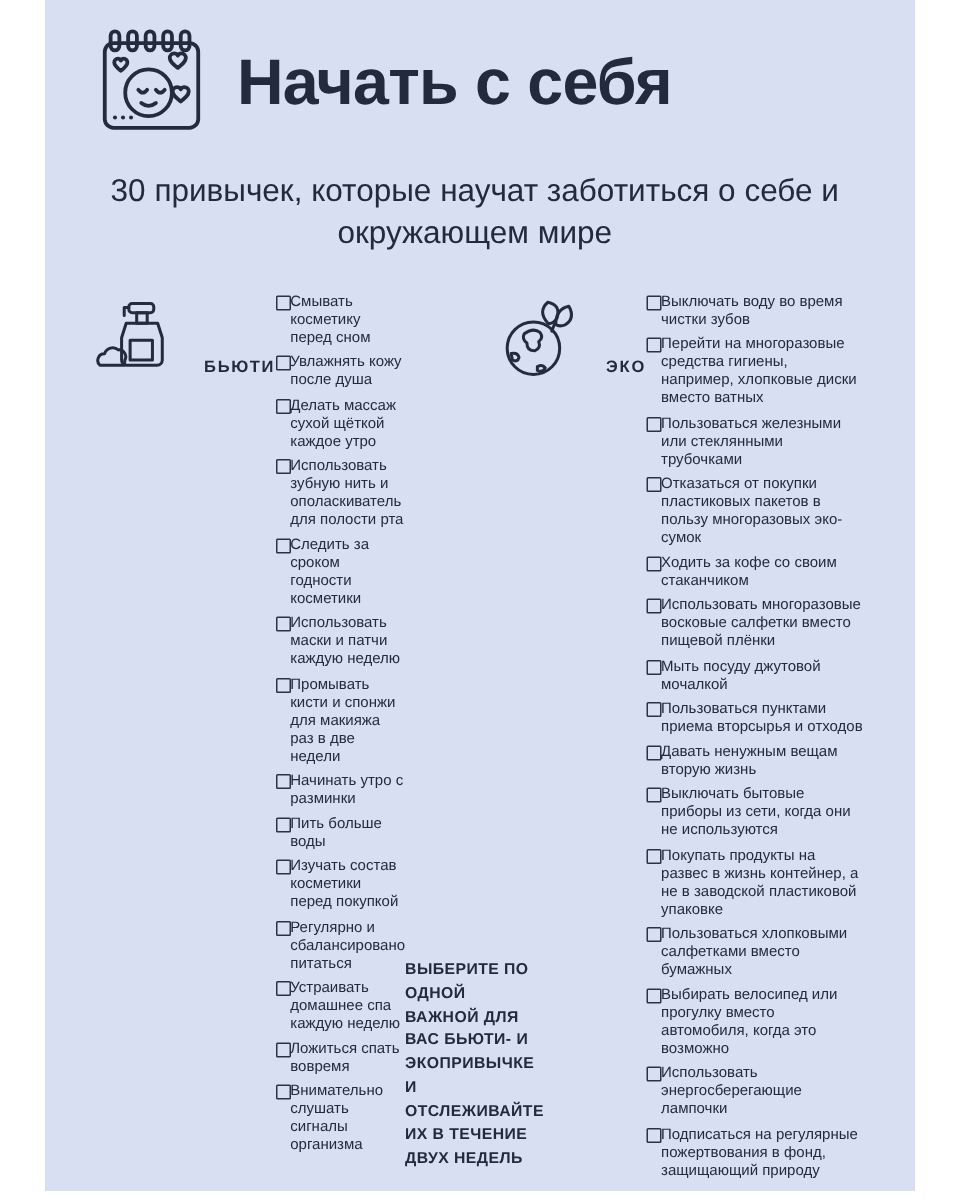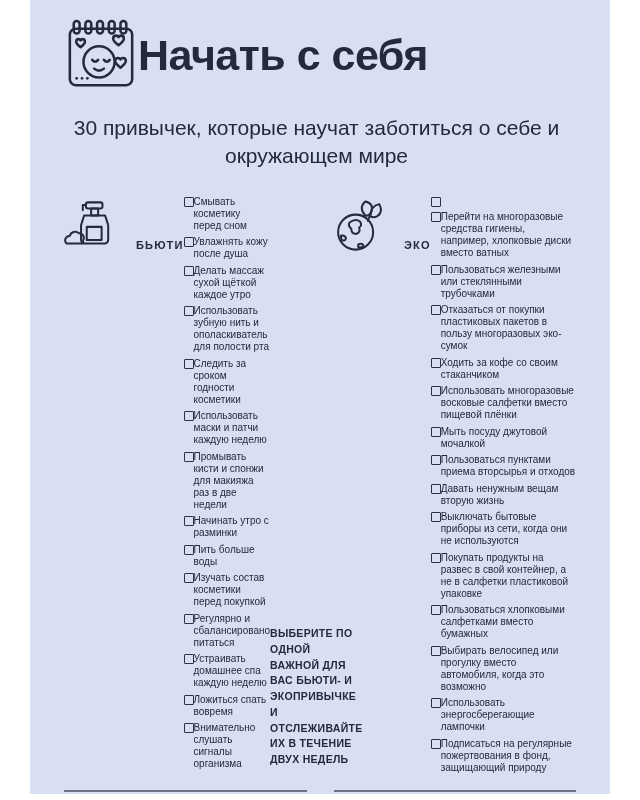--- a/index.html
+++ b/index.html
@@ -6,21 +6,21 @@
   body{
     width:640px;height:800px;overflow:hidden;background:#ffffff;
     font-family:"Liberation Sans",sans-serif;color:#222a3c;
     -webkit-font-smoothing:antialiased;
   }
   .poster{
     position:absolute;left:30px;top:0;width:580px;height:794px;
     background:#d8dff2;box-sizing:border-box;
   }
   
-  .hdr{display:flex;align-items:center;padding:18px 34px 0;}
+  .hdr{display:flex;align-items:center;gap:20px;padding:18px 34px 0;}
   .cal-icon svg{width:74px;height:74px;display:block;}
   h1{margin:0;font-size:43px;font-weight:bold;letter-spacing:-0.5px;line-height:1;}
   
   .subtitle{margin:22px 34px 0;font-size:21px;line-height:1.33;max-width:505px;text-align:center;}
   
   .columns{display:flex;gap:14px;padding:26px 34px 0;align-items:stretch;}
   .col{display:flex;box-sizing:border-box;}
   .col-beauty{width:254px;}
   .col-eco{width:244px;}
   .col-head{display:flex;align-items:flex-end;gap:16px;margin-bottom:12px;height:58px;}
@@ -182,20 +182,21 @@
             <path d="M38 20 q-8 -9 0 -16 q10 2 7 12 q-3 5 -7 4 z"></path>
             <path d="M41 26 q1 -3 2 -5"></path>
           </svg>
         </span>
         <span class="col-label">ЭКО</span>
       </div>
       <ul class="checklist">
 
           <li>
             <span class="cbx"></span>
+            <span>Выключать воду во время чистки зубов</span>
           </li>
 
           <li>
             <span class="cbx"></span>
             <span>Перейти на многоразовые средства гигиены, например, хлопковые диски вместо ватных</span>
           </li>
 
           <li>
             <span class="cbx"></span>
             <span>Пользоваться железными или стеклянными трубочками</span>
@@ -231,21 +232,21 @@
             <span>Давать ненужным вещам вторую жизнь</span>
           </li>
 
           <li>
             <span class="cbx"></span>
             <span>Выключать бытовые приборы из сети, когда они не используются</span>
           </li>
 
           <li>
             <span class="cbx"></span>
-            <span>Покупать продукты на развес в свой контейнер, а не в салфетки пластиковой упаковке</span>
+            <span>Покупать продукты на развес в жизнь контейнер, а не в заводской пластиковой упаковке</span>
           </li>
 
           <li>
             <span class="cbx"></span>
             <span>Пользоваться хлопковыми салфетками вместо бумажных</span>
           </li>
 
           <li>
             <span class="cbx"></span>
             <span>Выбирать велосипед или прогулку вместо автомобиля, когда это возможно</span>

